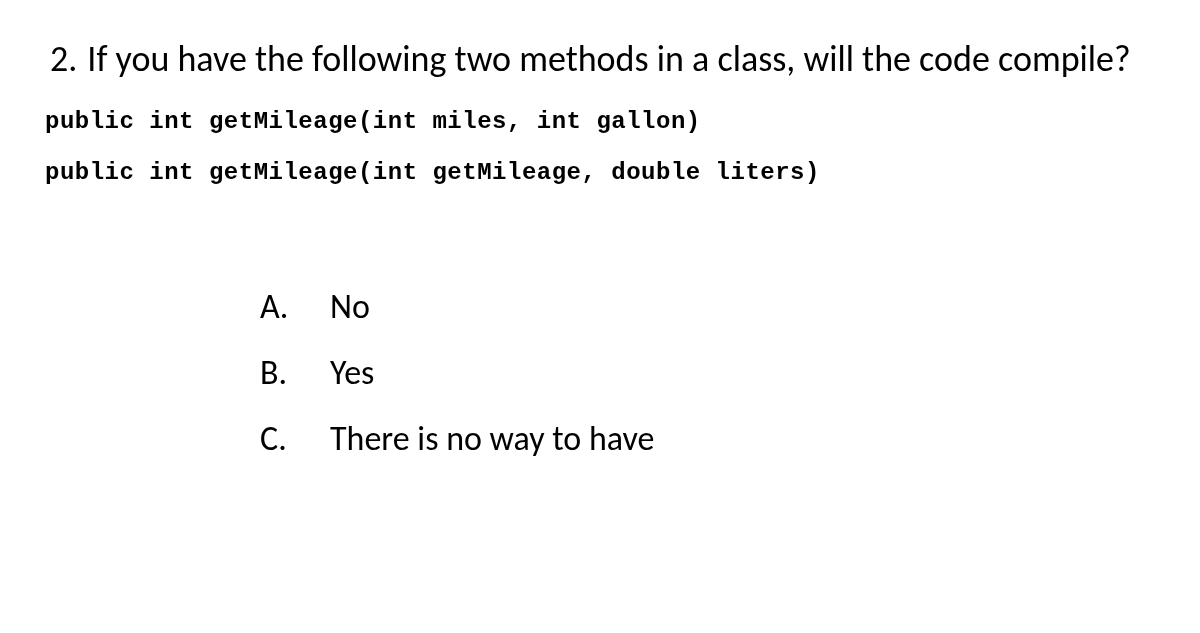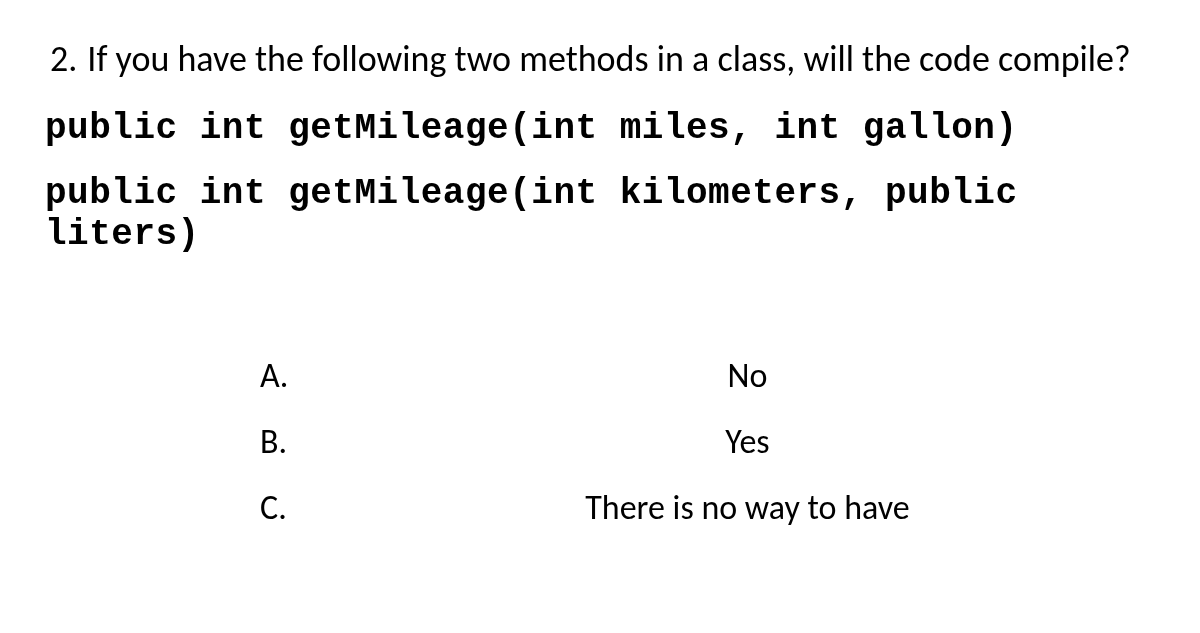--- a/index.html
+++ b/index.html
@@ -15,21 +15,21 @@
       color: #000000;
       padding: 20px 30px;
     }
     .question-text {
       font-size: 36px;
       line-height: 1.35;
       margin-bottom: 24px;
     }
     .code-line {
       font-family: 'Courier New', Courier, monospace;
-      font-size: 36px;
+      font-size: 24px;
       font-weight: bold;
       margin-bottom: 24px;
       letter-spacing: 0.5px;
     }
     .options-container {
       margin-top: 90px;
       margin-left: 210px;
     }
     .option-row {
       display: flex;
@@ -37,32 +37,31 @@
       font-size: 34px;
       line-height: 1.5;
       margin-bottom: 4px;
     }
     .option-letter {
       width: 60px;
       text-align: left;
     }
     .option-text {
       flex: 1;
-      text-align: center;
     }
   </style>
 </head>
 <body>
 
 <div class="question-text">
   <span>2.</span><span>If you have the following two methods in a class, will the code compile?</span>
 </div>
 
 <div class="code-line">public int getMileage(int miles, int gallon)</div>
-<div class="code-line">public int getMileage(int kilometers, public liters)</div>
+<div class="code-line">public int getMileage(int getMileage, double liters)</div>
 
 <div class="options-container">
   <div class="option-row">
     <span class="option-letter">A.</span>
     <span class="option-text">No</span>
   </div>
   <div class="option-row">
     <span class="option-letter">B.</span>
     <span class="option-text">Yes</span>
   </div>

